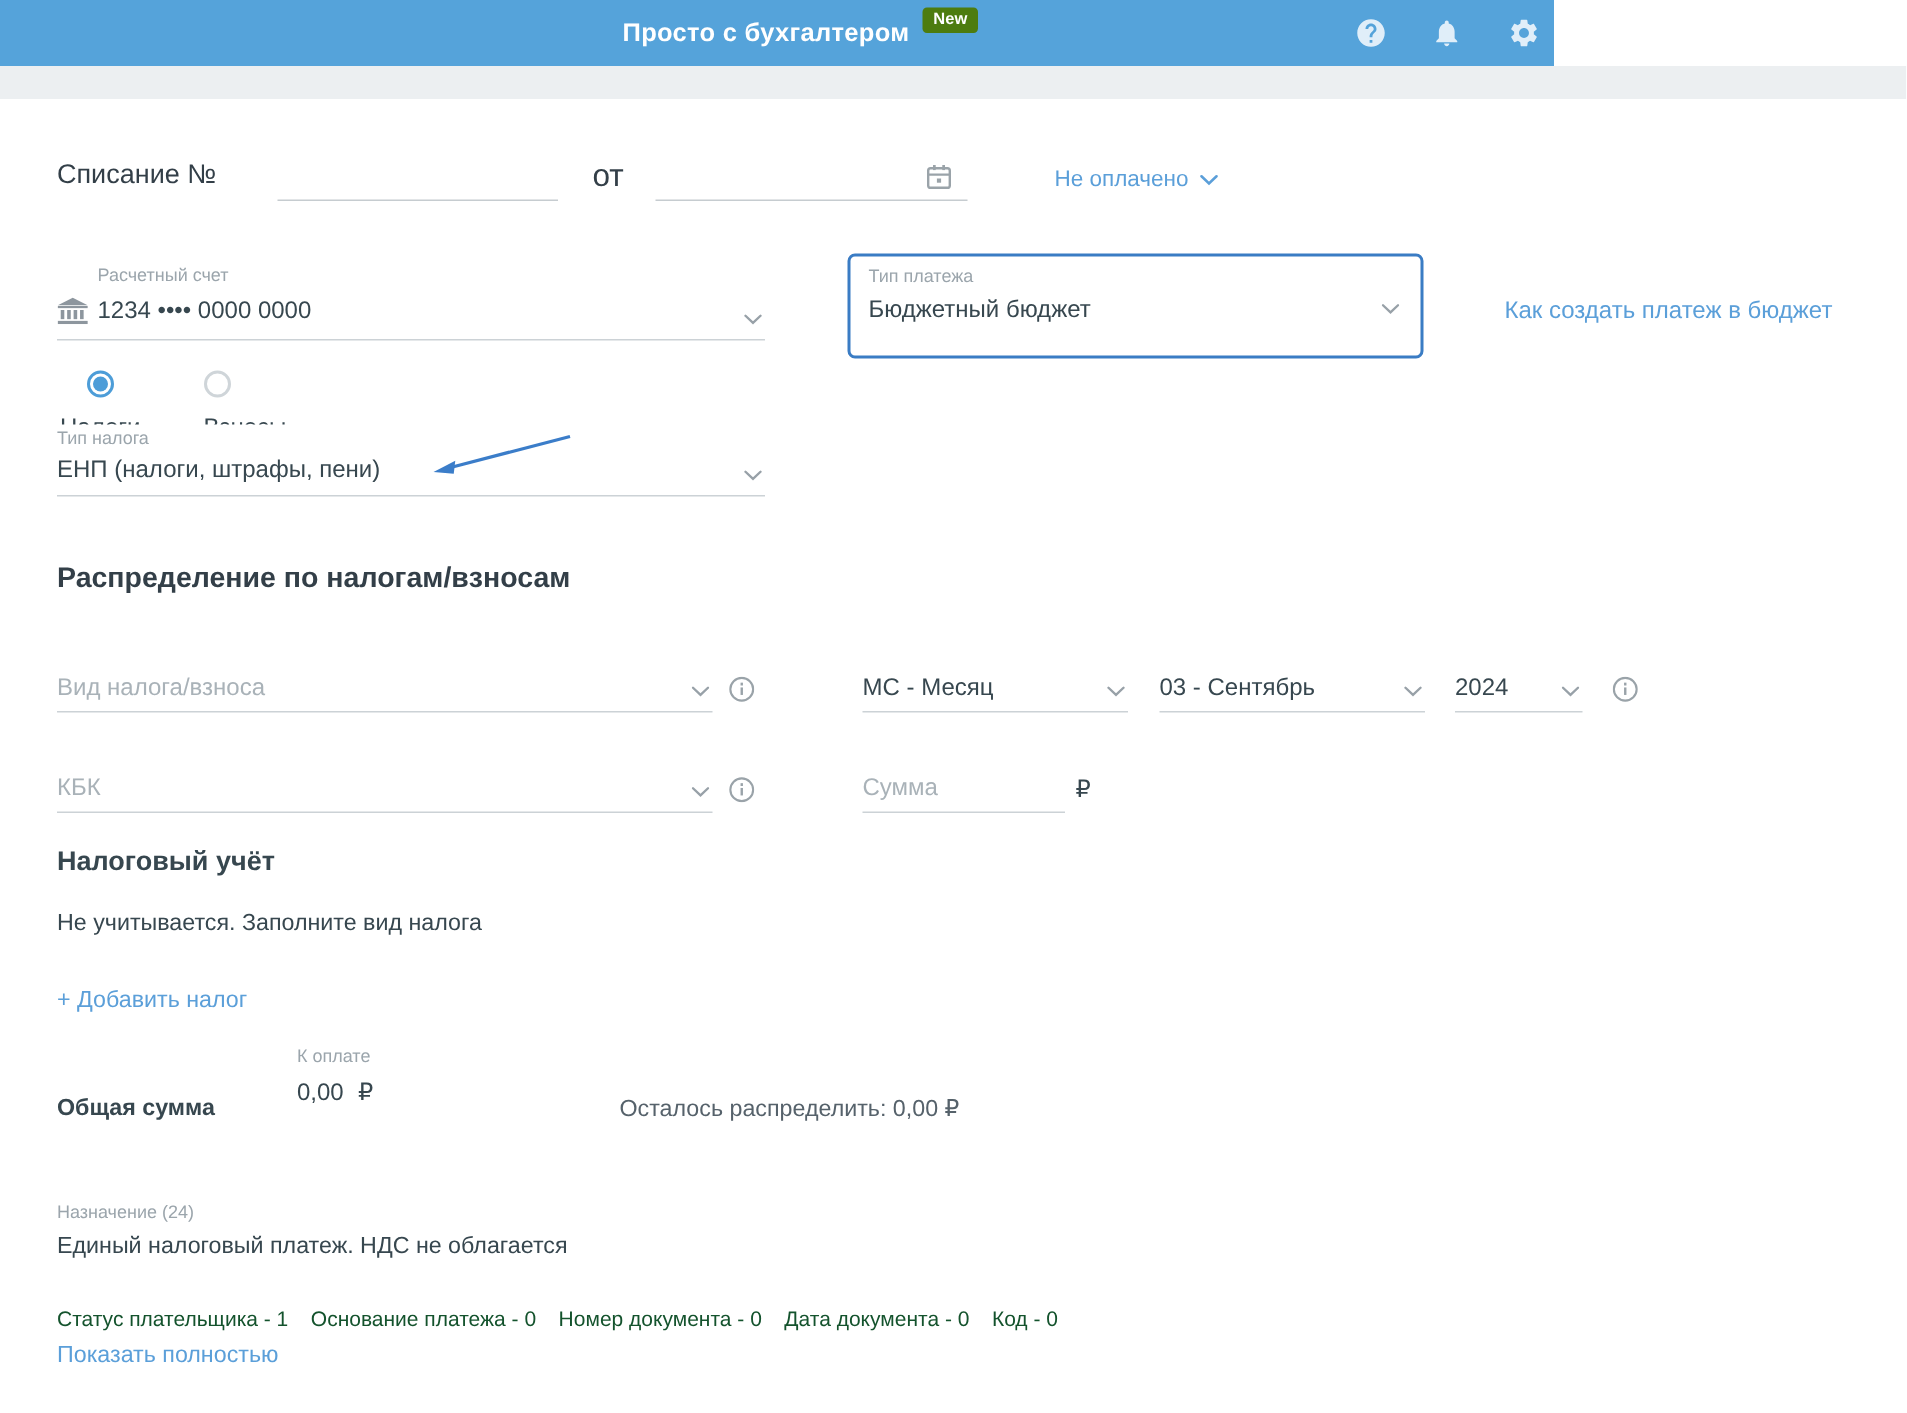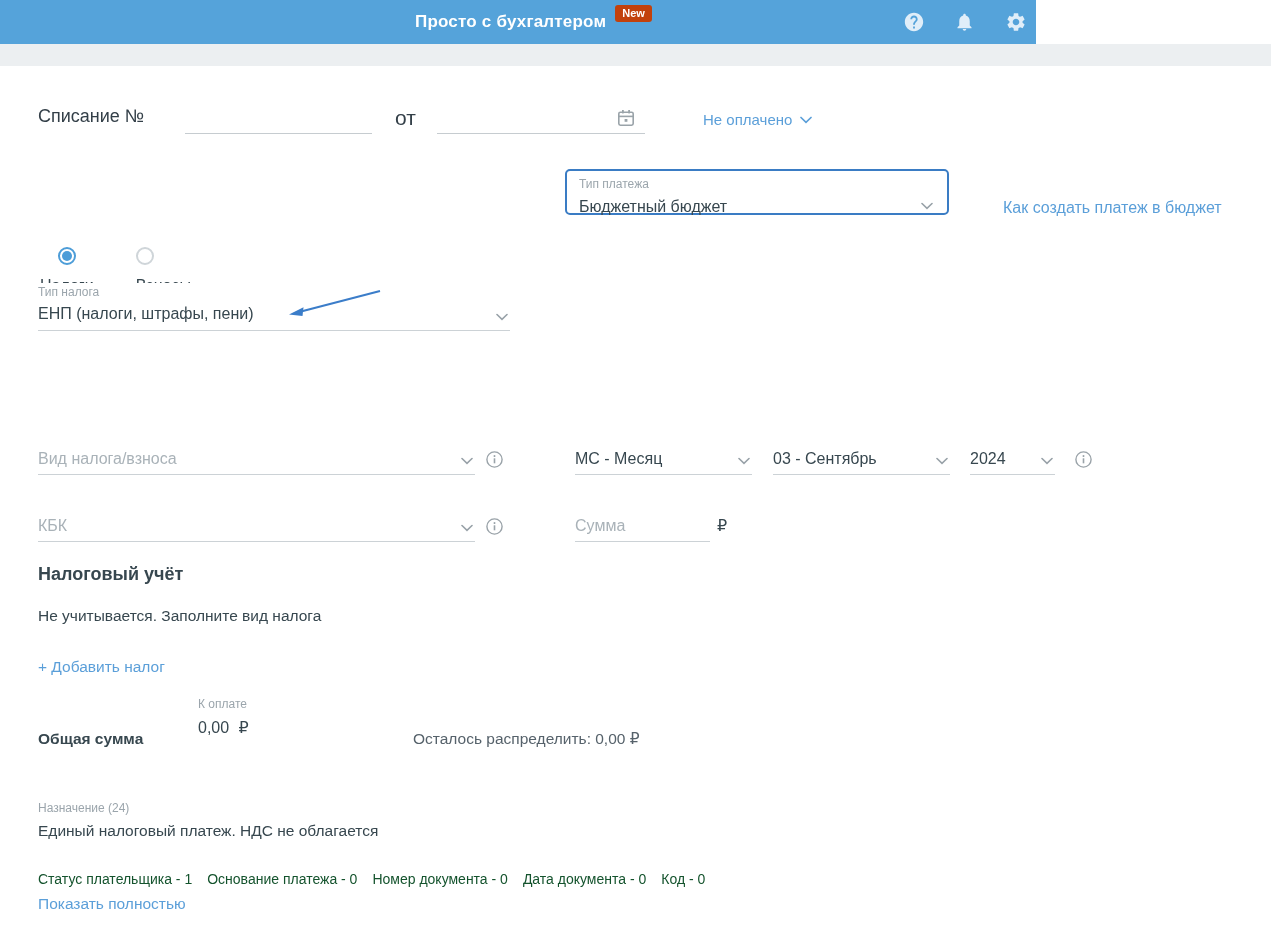--- a/index.html
+++ b/index.html
@@ -8,21 +8,21 @@
     position:relative; width:1271px; height:942px; overflow:hidden;
     font-family:"Liberation Sans","DejaVu Sans",sans-serif;
     color:#37474f; background:#ffffff;
   }
   
   .topbar { position:absolute; top:0; left:0; width:1036px; height:44px; background:#55a3da; }
   .topbar-title-wrap { position:absolute; left:415px; top:0; height:44px; display:flex; align-items:center; }
   .topbar-title { color:#ffffff; font-size:17px; font-weight:700; letter-spacing:.2px; }
   .new-badge {
     margin-left:9px; align-self:flex-start; margin-top:5px;
-    background:#c2410c; color:#fff; font-size:11px; font-weight:700;
+    background:#4d7c0f; color:#fff; font-size:11px; font-weight:700;
     padding:2px 7px 3px; border-radius:3px;
   }
   .topbar-icons { position:absolute; right:9px; top:0; height:44px; display:flex; align-items:center; gap:29px; }
   .tb-icon { width:22px; height:22px; display:block; cursor:pointer; }
   .subbar { position:absolute; top:44px; left:0; width:1271px; height:22px; background:#eceff1; }
 
   
   .abs { position:absolute; }
   .lbl { font-size:12px; color:#9ba5ac; }
   .val { font-size:15px; color:#37474f; }
@@ -85,22 +85,42 @@
     </svg>
   </span>
 
   <div class="abs" style="left:703px; top:111px; display:flex; align-items:center; gap:8px; cursor:pointer;">
     <span class="link">Не оплачено</span>
     <svg width="12" height="8" viewBox="0 0 12 8">
       <path d="M1 1.5 L6 6.3 L11 1.5" stroke="#5b9fd9" stroke-width="1.7" fill="none" stroke-linecap="round"></path>
     </svg>
   </div>
 
-
-  <div class="abs" style="left:565px; top:169px; width:384px; height:46px; border:2.5px solid #3a7cc4; border-radius:5px; background:#fff; cursor:pointer;">
+  <div class="uf" style="left:38px; top:170px; width:472px; height:57px; cursor:pointer;">
+    <div class="lbl abs" style="left:27px; top:6px;">Расчетный счет</div>
+    <span class="abs" style="left:0; top:28px;">
+      <svg width="21" height="20" viewBox="0 0 22 20" fill="#8d969e">
+        <path d="M11 0 L21.4 5.2 H0.6 Z"></path>
+        <rect x="0.6" y="5.8" width="20.8" height="1.5"></rect>
+        <rect x="2.6" y="8.6" width="2.5" height="6.4"></rect>
+        <rect x="7.1" y="8.6" width="2.5" height="6.4"></rect>
+        <rect x="11.6" y="8.6" width="2.5" height="6.4"></rect>
+        <rect x="16.1" y="8.6" width="2.5" height="6.4"></rect>
+        <rect x="0.6" y="16.2" width="20.8" height="2.2"></rect>
+      </svg>
+    </span>
+    <div class="val abs" style="left:27px; top:29px; font-size:16px;">1234 •••• 0000 0000</div>
+    <span class="chev">
+      <svg width="12" height="8" viewBox="0 0 12 8">
+          <path d="M1 1.5 L6 6.3 L11 1.5" stroke="#98a1a8" stroke-width="1.6" fill="none" stroke-linecap="round"></path>
+        </svg>
+    </span>
+  </div>
+
+  <div class="abs" style="left:565px; top:169px; width:384px; height:70px; border:2.5px solid #3a7cc4; border-radius:5px; background:#fff; cursor:pointer;">
     <div class="lbl abs" style="left:12px; top:6px;">Тип платежа</div>
     <div class="val abs" style="left:12px; top:27px; font-size:16px;">Бюджетный бюджет</div>
     <span class="abs" style="right:14px; top:31px;">
       <svg width="12" height="8" viewBox="0 0 12 8">
           <path d="M1 1.5 L6 6.3 L11 1.5" stroke="#98a1a8" stroke-width="1.6" fill="none" stroke-linecap="round"></path>
         </svg>
     </span>
   </div>
 
   <a class="link abs" style="left:1003px; top:199px; font-size:16px;">Как создать платеж в бюджет</a>
@@ -128,20 +148,21 @@
     </span>
   </div>
 
   <span class="abs" style="left:281px; top:286px;">
     <svg width="104" height="38" viewBox="0 0 104 38">
       <line x1="99" y1="5" x2="20" y2="25.5" stroke="#3b7dc9" stroke-width="2.2"></line>
       <path d="M8,28.6 L22.5,21.2 L21.5,29.9 Z" fill="#3b7dc9"></path>
     </svg>
   </span>
 
+  <div class="abs bold" style="left:38px; top:375px; font-size:19px; color:#333f48;">Распределение по налогам/взносам</div>
 
   <div class="uf" style="left:38px; top:430px; width:437px; height:45px; cursor:pointer;">
     <div class="ph abs" style="left:0; top:20px; font-size:16px;">Вид налога/взноса</div>
     <span class="chev">
       <svg width="12" height="8" viewBox="0 0 12 8">
           <path d="M1 1.5 L6 6.3 L11 1.5" stroke="#98a1a8" stroke-width="1.6" fill="none" stroke-linecap="round"></path>
         </svg>
     </span>
   </div>
   <span class="abs" style="left:486px; top:451px;">

